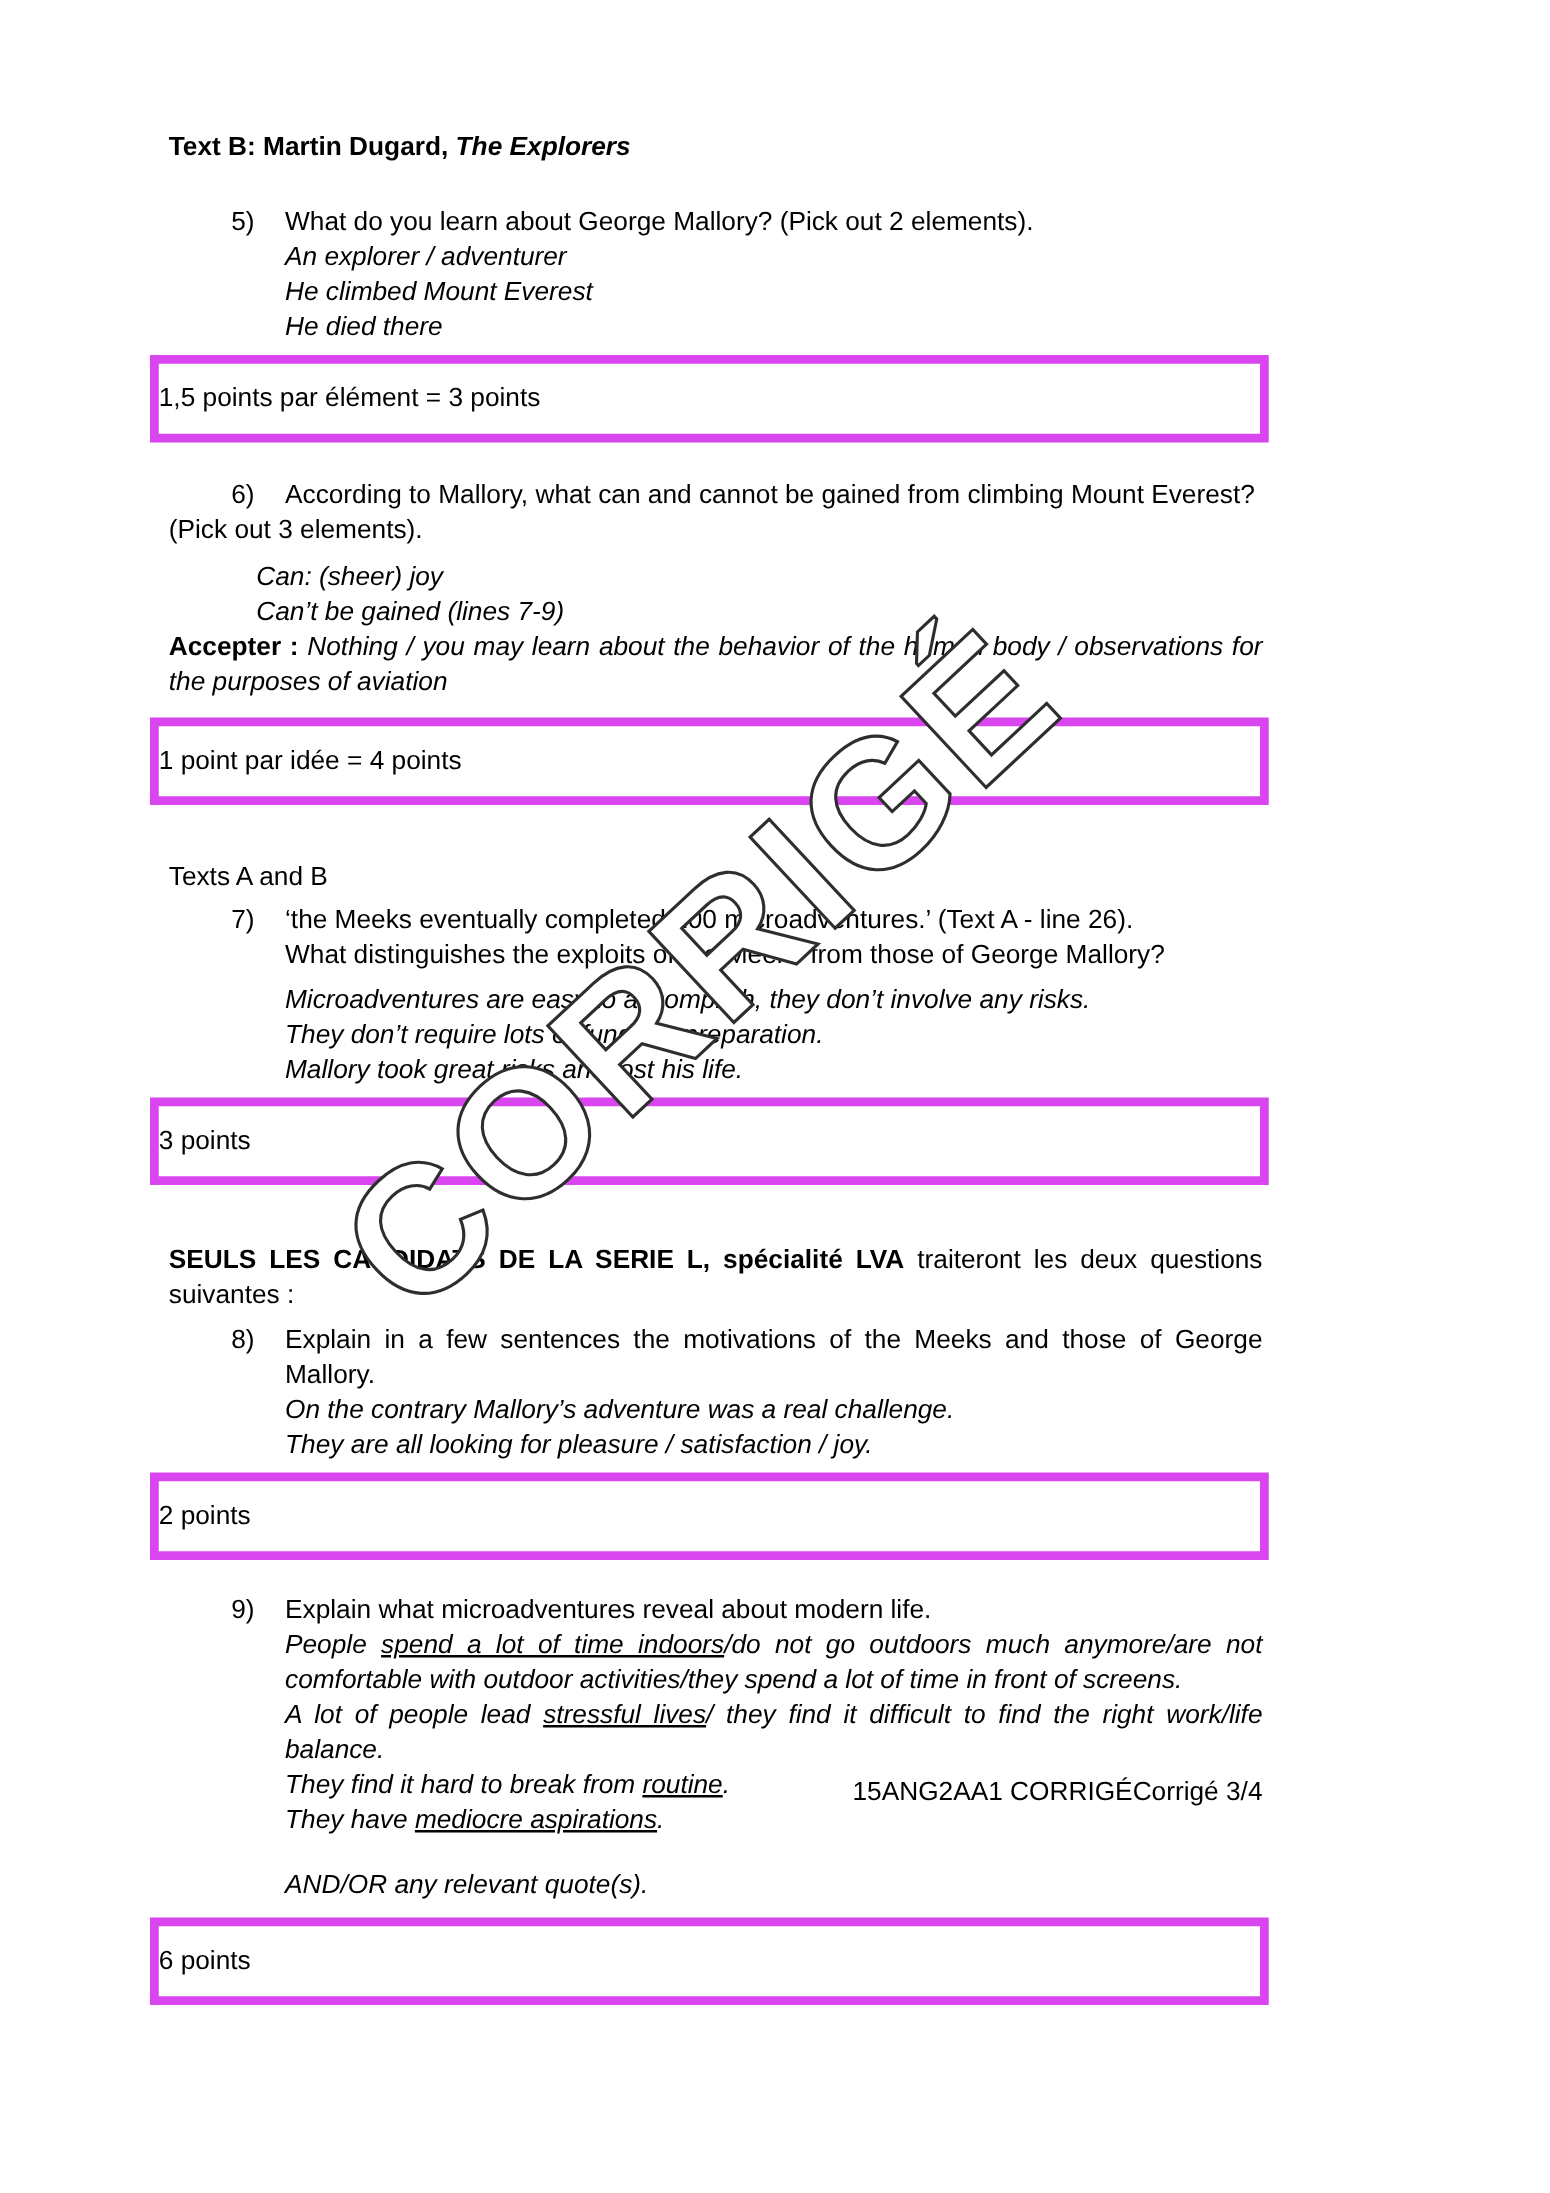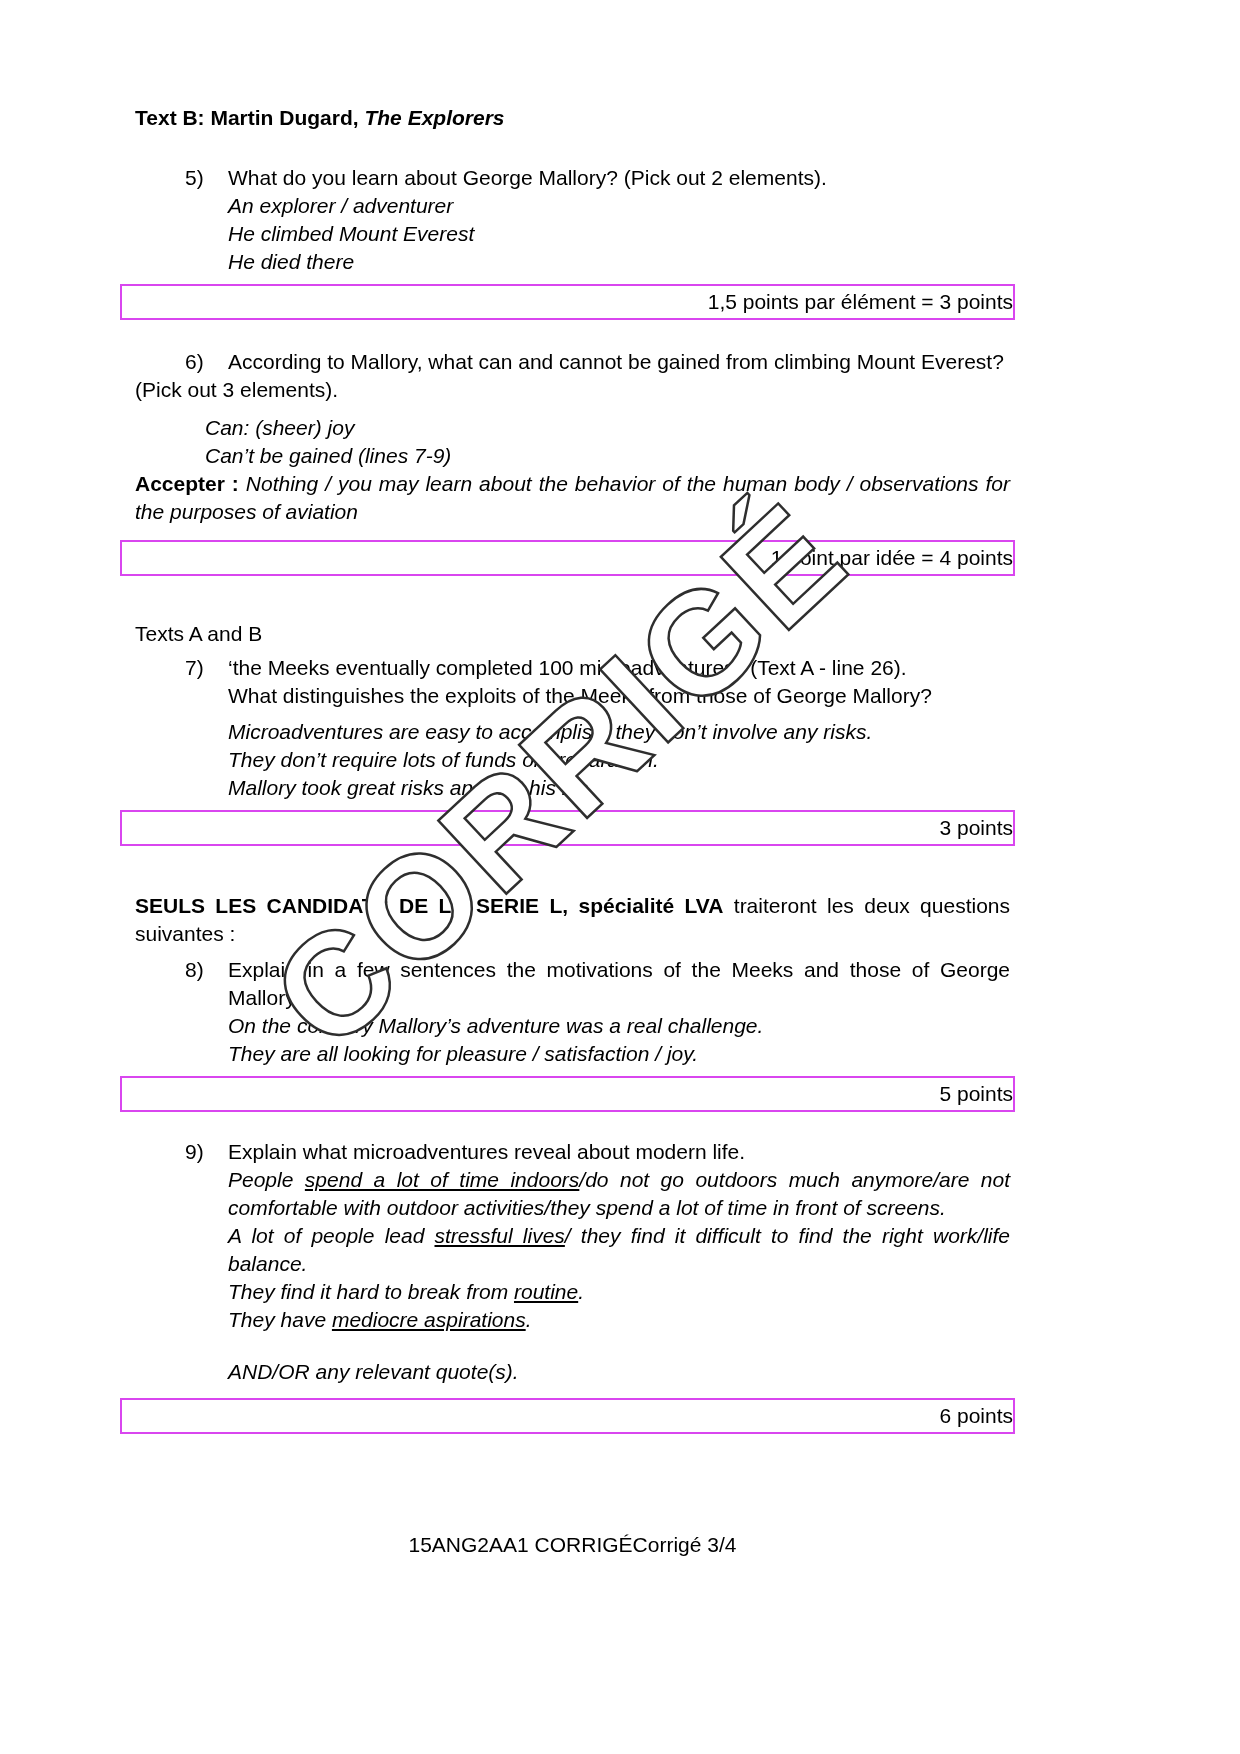--- a/index.html
+++ b/index.html
@@ -35,23 +35,23 @@
   .ans.just { text-align: justify; }
   .ans-group { margin-top: 8px; }
 
   
   .qpara { text-indent: 50px; }
   .num-inline { display: inline-block; width: 43px; text-indent: 0; }
   .ans-indent { margin-left: 70px; font-style: italic; }
   .accepter { text-align: justify; margin-top: 0; }
 
   .points-box {
-    border: 2px solid #d946ef;
-    text-align: right;
-    padding: 2px 0;
+    border: 7px solid #d946ef;
+    text-align: left;
+    padding: 14px 0;
     margin-left: -15px;
     margin-right: -5px;
   }
   .mt8  { margin-top: 8px; }
   .mt10 { margin-top: 10px; }
   .mt12 { margin-top: 12px; }
   .mt14 { margin-top: 14px; }
   .mt26 { margin-top: 26px; }
   .mt28 { margin-top: 28px; }
   .mt44 { margin-top: 44px; }
@@ -80,23 +80,23 @@
     -webkit-text-stroke: 2.5px #2e2e2e;
     z-index: 5;
     pointer-events: none;
     white-space: nowrap;
   }
 
   .footer {
     position: absolute;
     left: 135px;
     right: 230px;
-    top: 1531px;
+    top: 1420px;
     display: flex;
-    justify-content: center;
+    justify-content: flex-end;
   }
 </style>
 </head>
 <body>
 
 <div class="page">
 
   <div class="watermark">CORRIGÉ</div>
 
   <div class="content">
@@ -155,21 +155,21 @@
     <div class="q mt8">
       <span class="num">8)</span>
       <div class="qbody">
         <p class="qtext just">Explain in a few sentences the motivations of the Meeks and those of George Mallory.</p>
         <p class="ans">On the contrary Mallory’s adventure was a real challenge.</p>
         <p class="ans">They are all looking for pleasure / satisfaction / joy.</p>
       </div>
     </div>
 
     <div class="points-box mt8">
-      <span>5 points</span>
+      <span>2 points</span>
     </div>
 
     <div class="q mt26">
       <span class="num">9)</span>
       <div class="qbody">
         <p class="qtext">Explain what microadventures reveal about modern life.</p>
         <p class="ans just"><span>People </span><span class="u">spend a lot of time indoors</span><span>/do not go outdoors much anymore/are not comfortable with outdoor activities/they spend a lot of time in front of screens.</span></p>
         <p class="ans just"><span>A lot of people lead </span><span class="u">stressful lives</span><span>/ they find it difficult to find the right work/life balance.</span></p>
         <p class="ans"><span>They find it hard to break from </span><span class="u">routine</span><span>.</span></p>
         <p class="ans"><span>They have </span><span class="u">mediocre aspirations</span><span>.</span></p>

